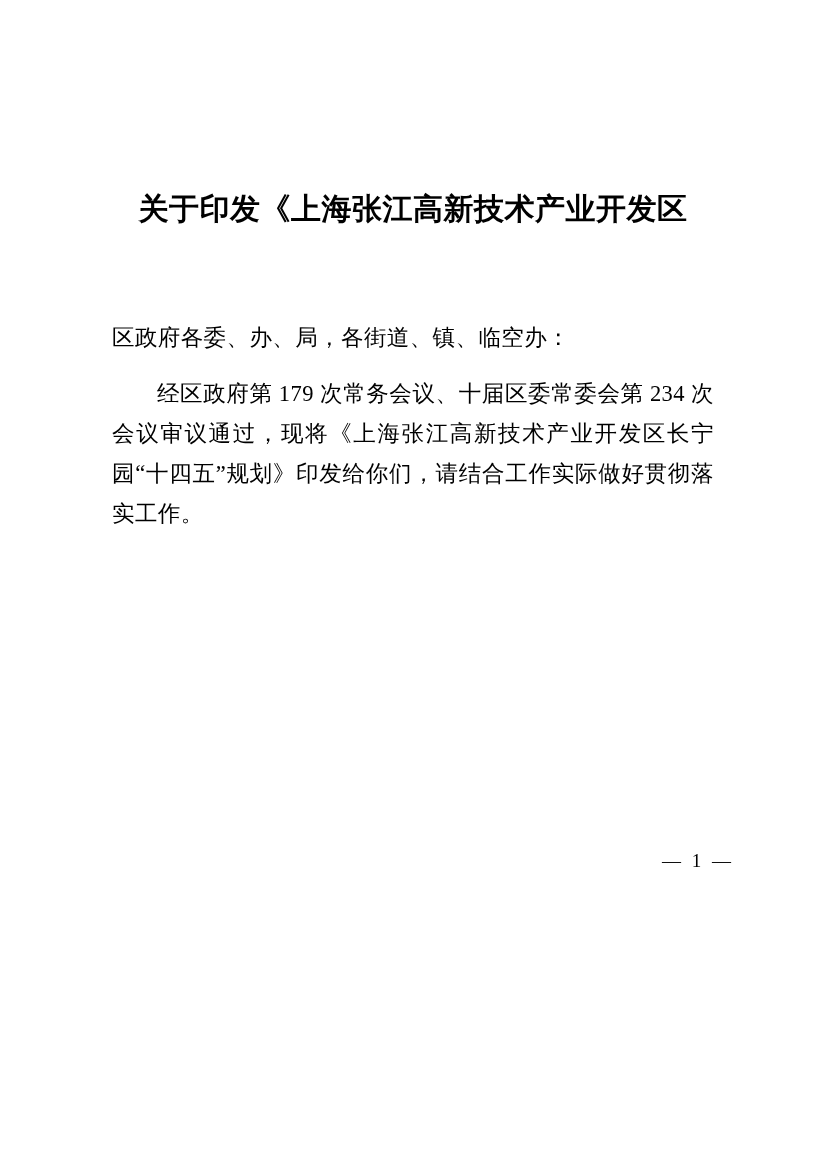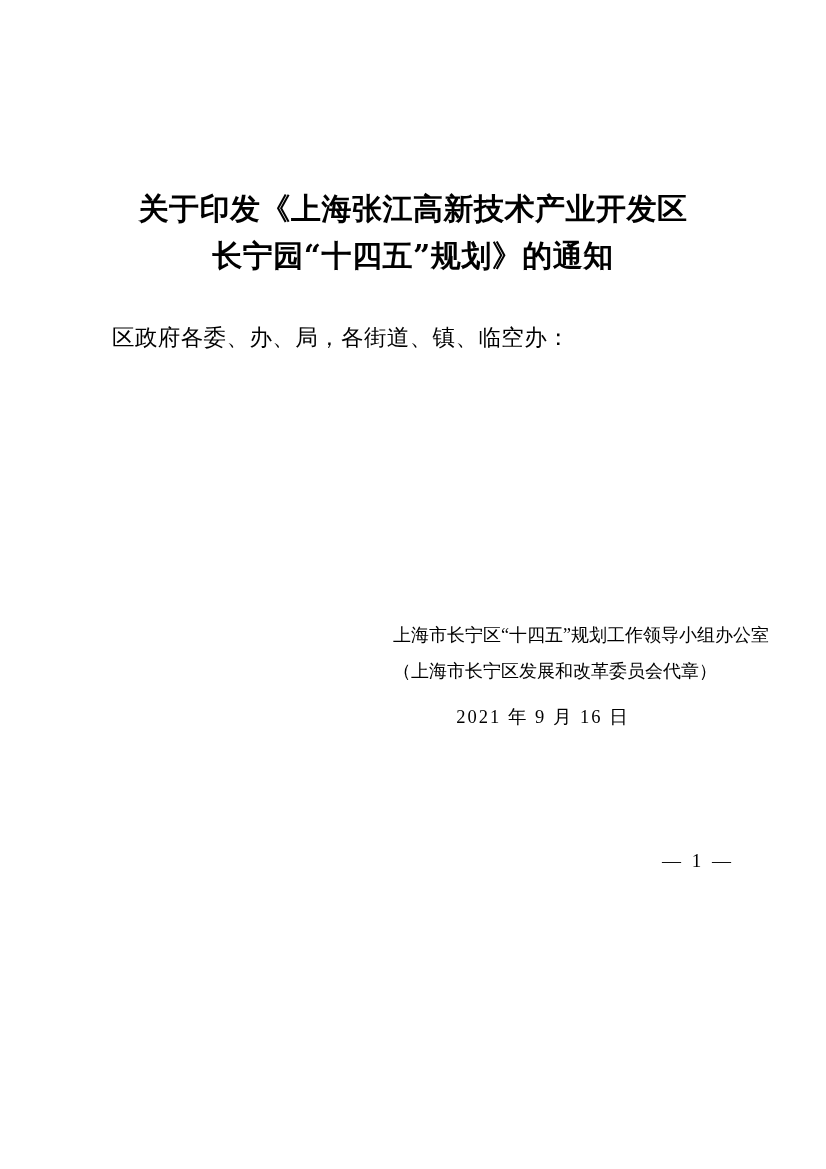--- a/index.html
+++ b/index.html
@@ -98,29 +98,24 @@
     white-space: nowrap;
   }
 </style>
 </head>
 <body>
 
 <div class="page">
 
   <div class="doc-title">
     <span class="line">关于印发《上海张江高新技术产业开发区</span>
-    <span class="line">长宁园“十四五”规划》的通知</span>
   </div>
 
   <div class="body-block">
     <span class="salutation">区政府各委、办、局，各街道、镇、临空办：</span>
+    <span class="para">经区政府第 179 次常务会议、十届区委常委会第 234 次会议审议通过，现将《上海张江高新技术产业开发区长宁园“十四五”规划》印发给你们，请结合工作实际做好贯彻落实工作。</span>
   </div>
 
 
-  <div class="sign-right">
-    <span class="org">上海市长宁区“十四五”规划工作领导小组办公室</span>
-    <span class="seal">（上海市长宁区发展和改革委员会代章）</span>
-    <span class="date">2021 年 9 月 16 日</span>
-  </div>
 
   <div class="page-number">— 1 —</div>
 
 </div>
 
 </body></html>

